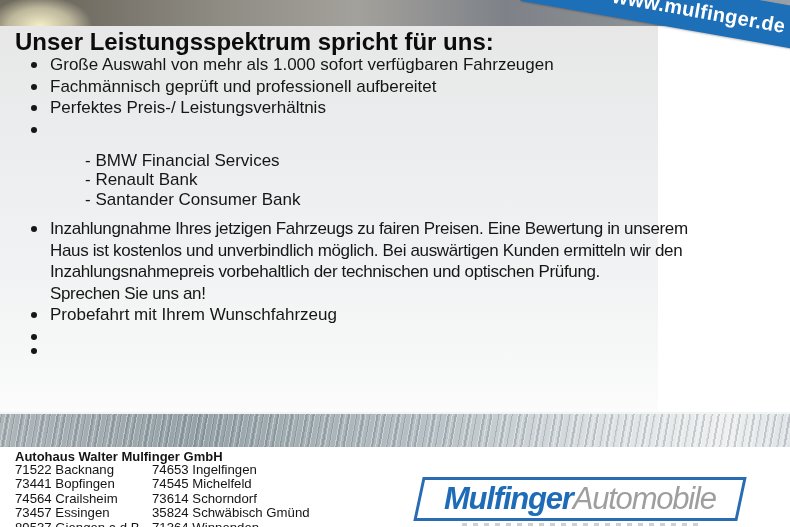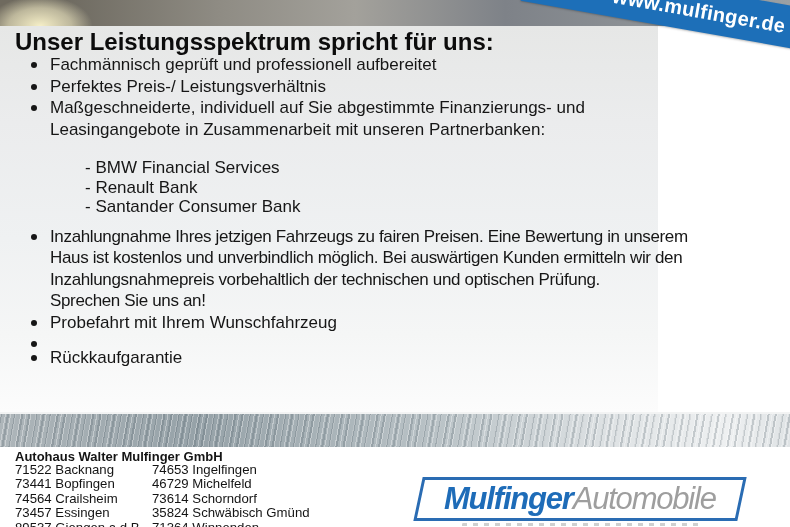--- a/index.html
+++ b/index.html
@@ -89,30 +89,32 @@
   <div class="ribbon">
     <span>www.mulfinger.de</span>
   </div>
 
   <div class="content">
     <h1 class="title">Unser Leistungsspektrum spricht für uns:</h1>
 
     <ul class="bullets">
       <li class="b">
         <span class="dot"></span>
+        <span class="btxt">Große Auswahl von mehr als 1.000 sofort verfügbaren Fahrzeugen</span>
+      </li>
+      <li class="b">
+        <span class="dot"></span>
         <span class="btxt">Fachmännisch geprüft und professionell aufbereitet</span>
       </li>
       <li class="b">
         <span class="dot"></span>
         <span class="btxt">Perfektes Preis-/ Leistungsverhältnis</span>
       </li>
       <li class="b">
         <span class="dot"></span>
-        <span class="btxt">Maßgeschneiderte, individuell auf Sie abgestimmte Finanzierungs- und
-Leasingangebote in Zusammenarbeit mit unseren Partnerbanken:</span>
       </li>
       <li>
         <ul class="banks">
           <li>- BMW Financial Services</li>
           <li>- Renault Bank</li>
           <li>- Santander Consumer Bank</li>
         </ul>
       </li>
       <li class="b para">
         <span class="dot"></span>
@@ -123,41 +125,40 @@
       </li>
       <li class="b">
         <span class="dot"></span>
         <span class="btxt">Probefahrt mit Ihrem Wunschfahrzeug</span>
       </li>
       <li class="b">
         <span class="dot"></span>
       </li>
       <li class="b">
         <span class="dot"></span>
-        <span class="btxt">Rückkaufgarantie</span>
       </li>
     </ul>
   </div>
 
   <div class="road-band"></div>
 
   <div class="footer">
     <div class="company">Autohaus Walter Mulfinger GmbH</div>
 
     <div class="loc-col col1">
       <div>71522 Backnang</div>
       <div>73441 Bopfingen</div>
       <div>74564 Crailsheim</div>
       <div>73457 Essingen</div>
       <div>89537 Giengen a.d.B.</div>
     </div>
 
     <div class="loc-col col2">
       <div>74653 Ingelfingen</div>
-      <div>46729 Michelfeld</div>
+      <div>74545 Michelfeld</div>
       <div>73614 Schorndorf</div>
       <div>35824 Schwäbisch Gmünd</div>
       <div>71364 Winnenden</div>
     </div>
 
     <div class="logo-box">
       <div class="logo-text">
         <span class="logo-blue">Mulfinger</span><span class="logo-gray">Automobile</span>
       </div>
     </div>

